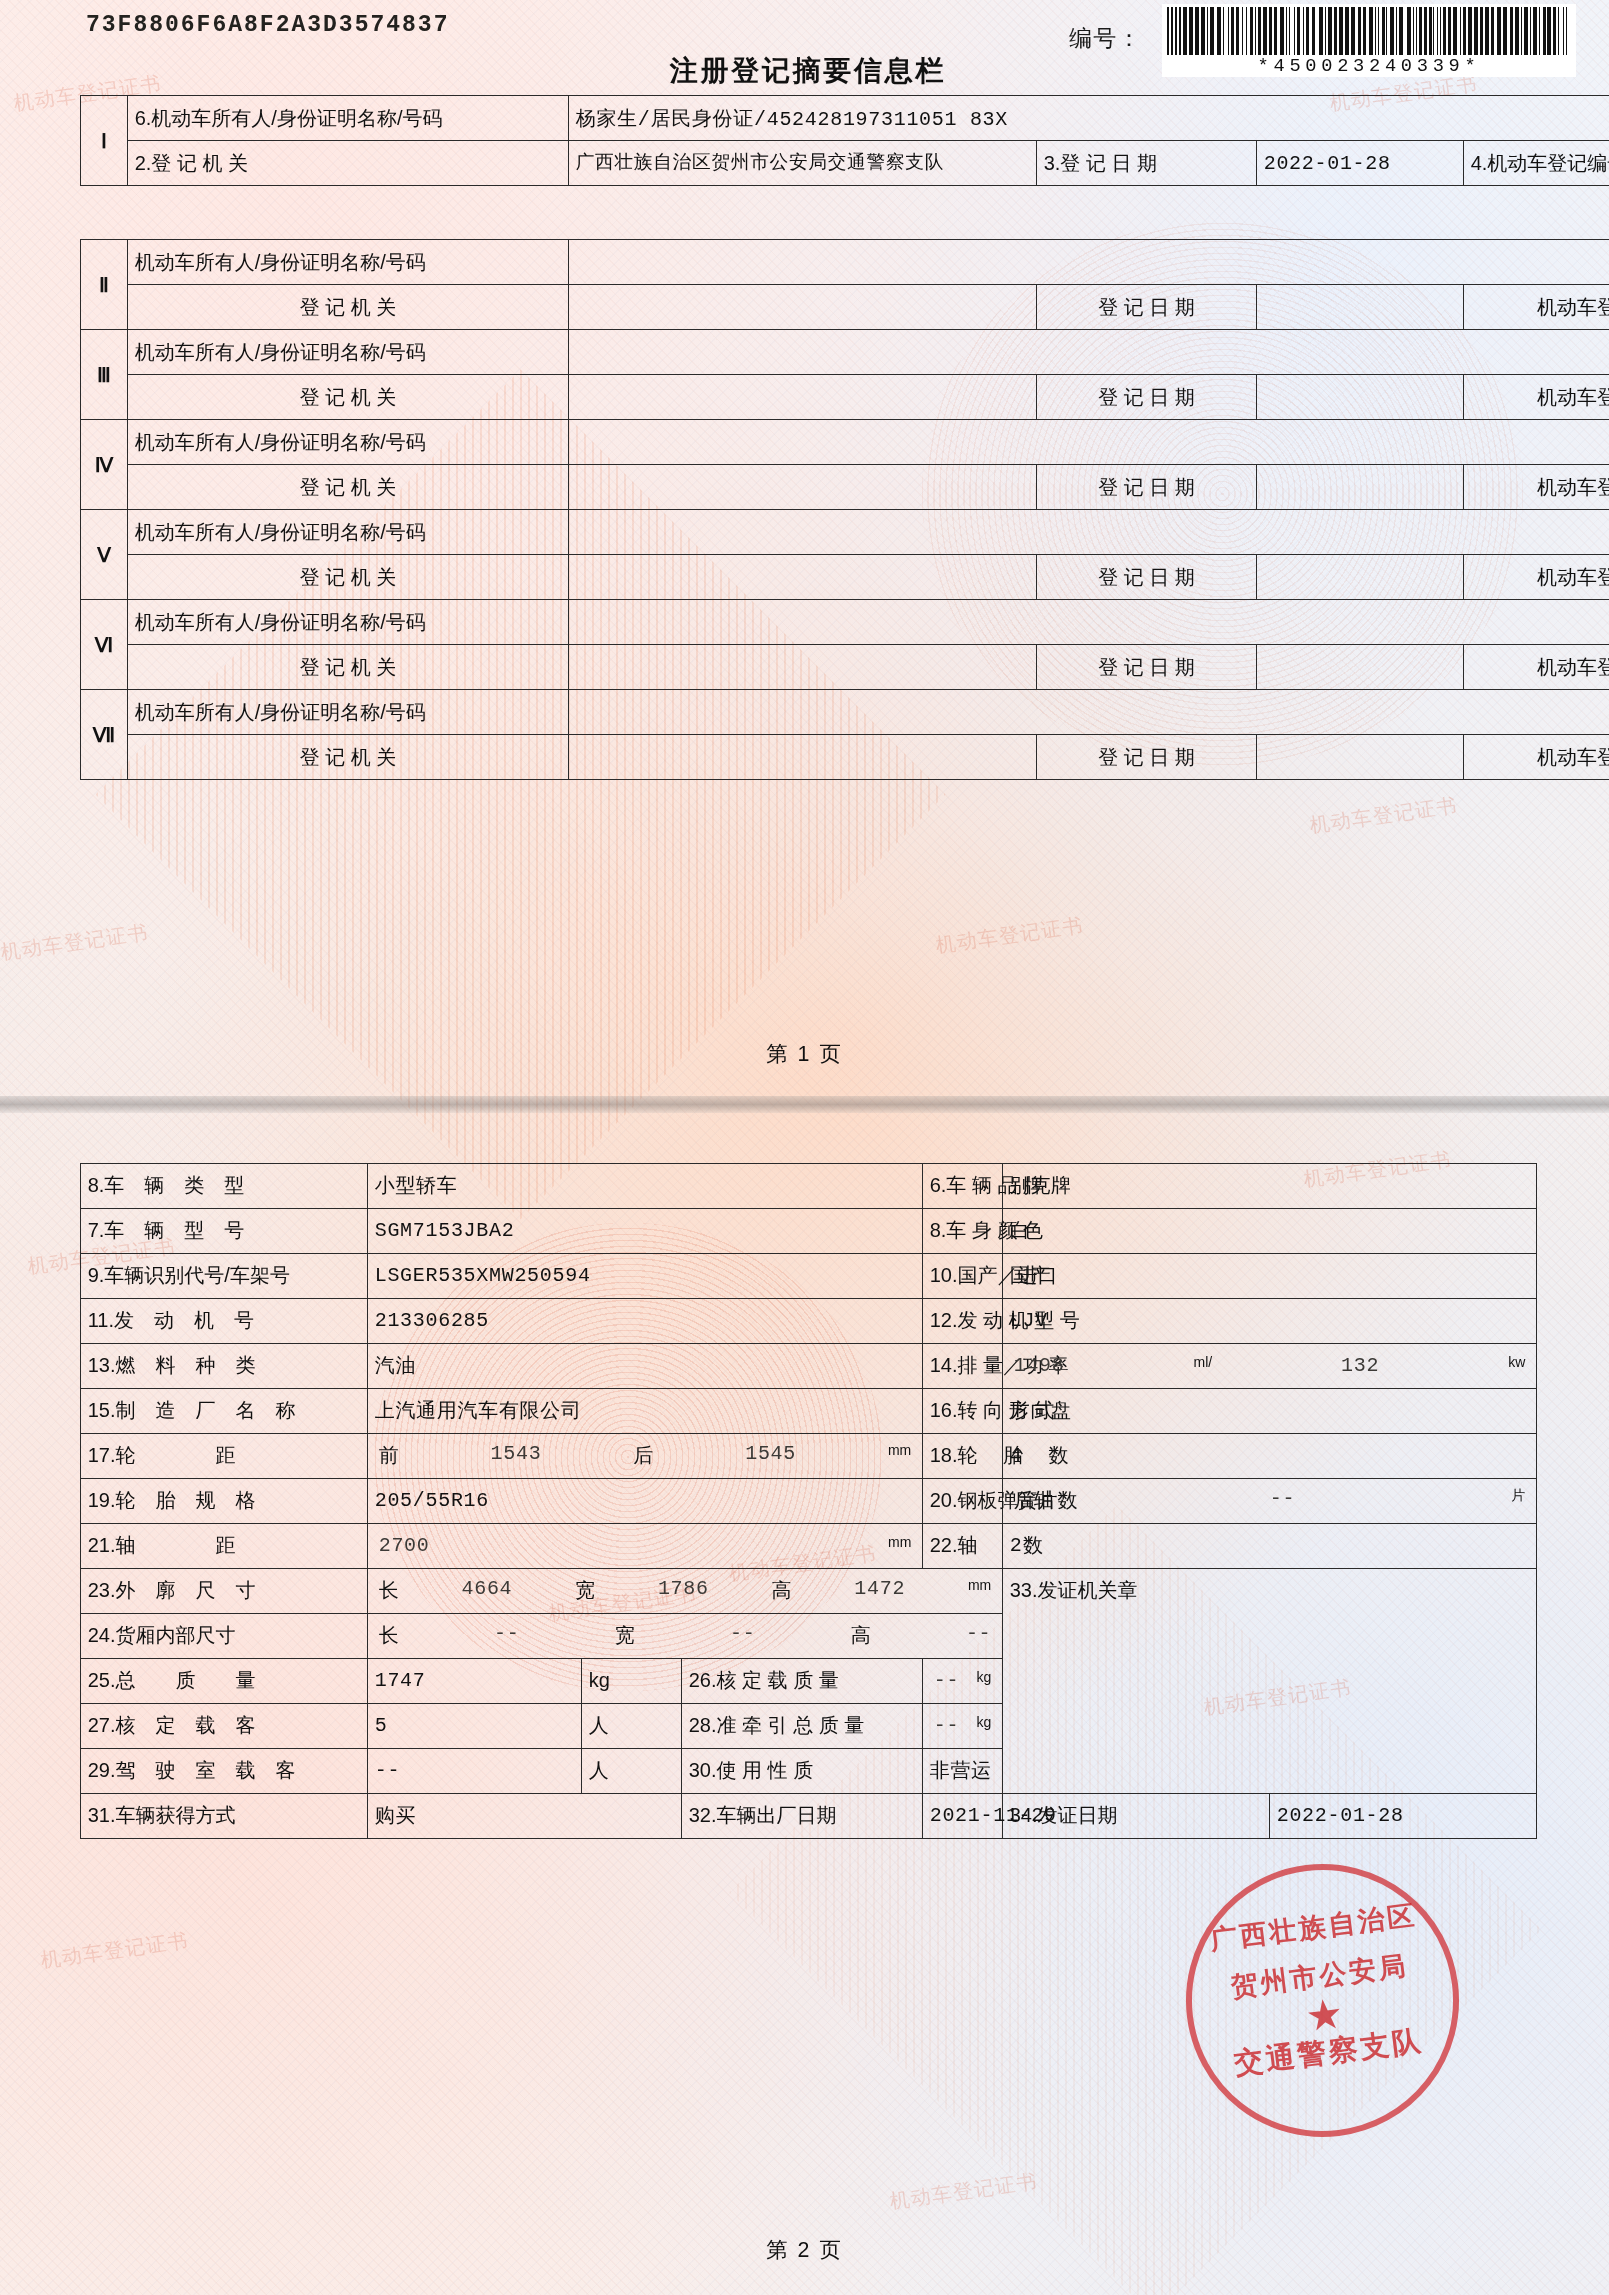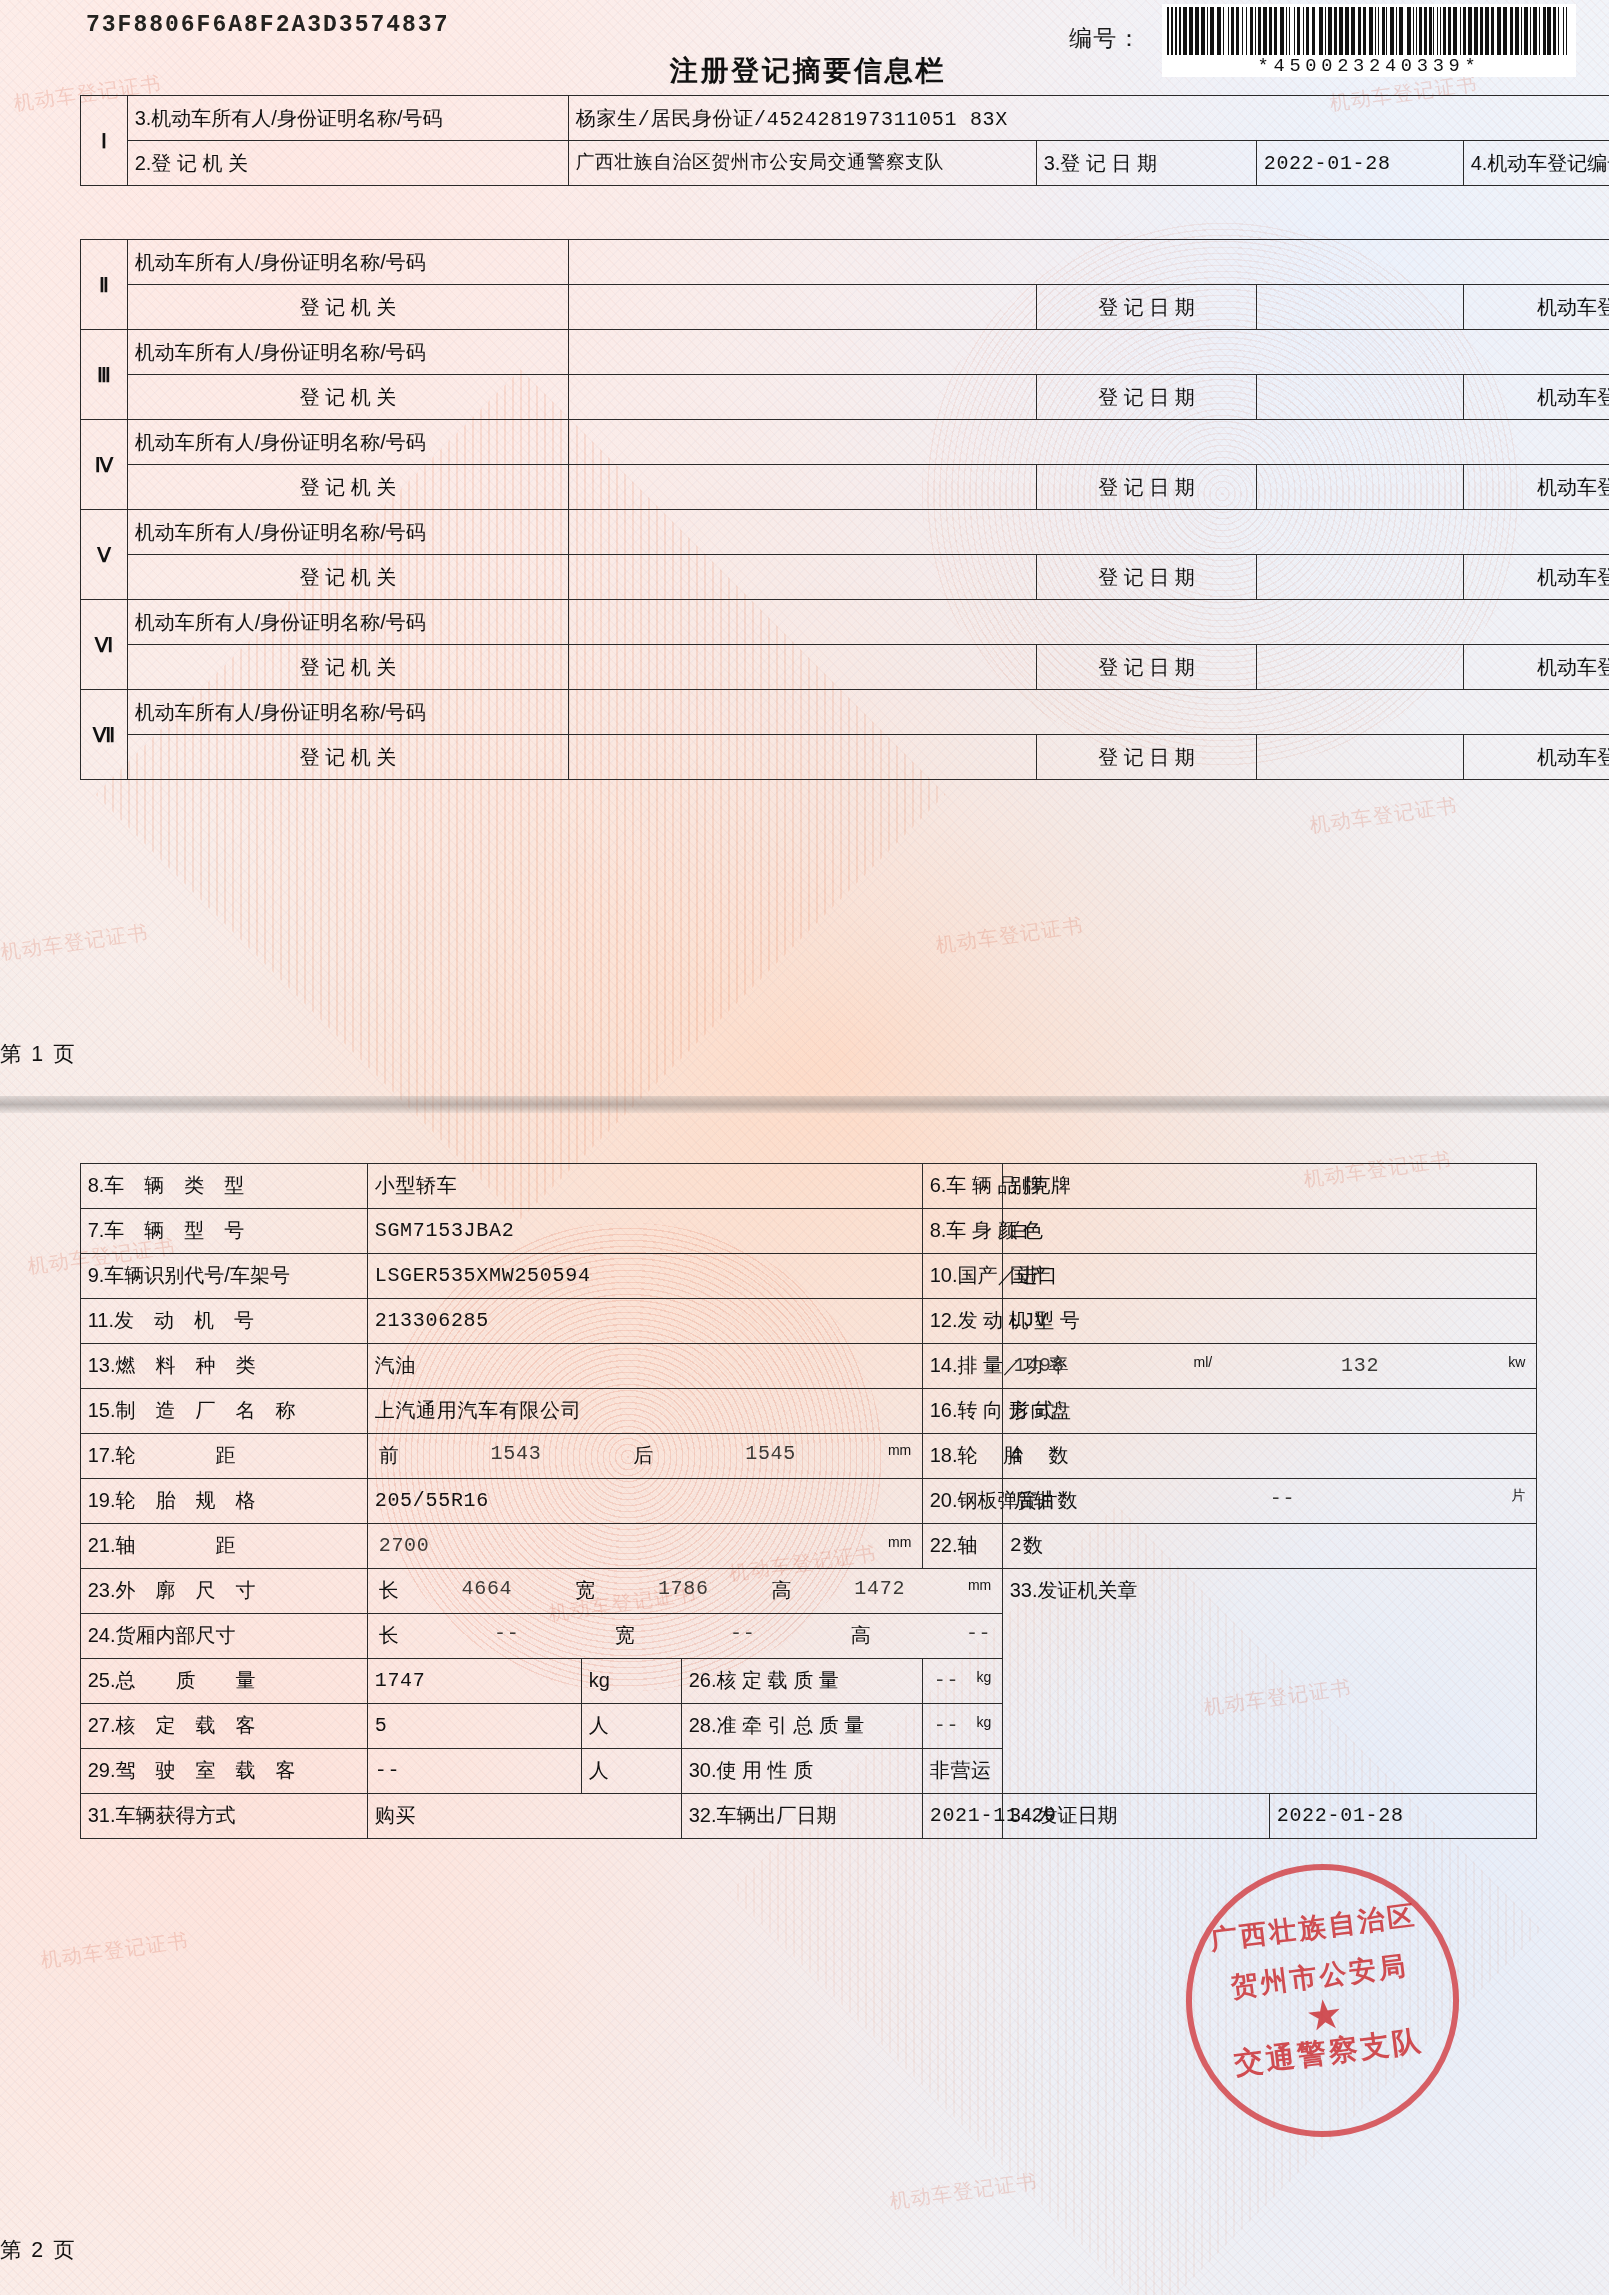--- a/index.html
+++ b/index.html
@@ -93,21 +93,21 @@
   .val{
     font-family:"Liberation Mono", monospace;
     font-size:20px;
     color:#3c3a37;
     letter-spacing:0.7px;
   }
   .roman{
     text-align:center;font-size:20px;font-weight:bold;
   }
   .pagelabel{
-    font-size:21.4px;letter-spacing:2px;color:#111;
+    text-align:center;font-size:21.4px;letter-spacing:2px;color:#111;
   }
 
   
   .p1{position:absolute;left:80px;top:52px;width:1456px;}
   .p1 .sectionTitle{margin:0 0 5.3px 0;}
   .t1{width:1456px;}
   .t1 td{height:52px;}
 
   .p1b{position:absolute;left:80px;top:239px;width:1456px;}
   .t2{width:1456px;}
@@ -274,21 +274,21 @@
         <col style="width:47px">
           <col style="width:441px">
           <col style="width:468px">
         <col style="width:220px">
           <col style="width:207px">
           <col style="width:287px">
       </colgroup>
       <tbody>
         <tr>
           <td class="roman" rowspan="2">Ⅰ</td>
-          <td class="lbl">3.机动车所有人/身份证明名称/号码</td>
+          <td class="lbl">6.机动车所有人/身份证明名称/号码</td>
           <td class="val" colspan="5">杨家生/居民身份证/452428197311051 83X</td>
         </tr>
         <tr>
           <td class="lbl">2.登 记 机 关</td>
           <td class="val" style="font-size:18.7px;line-height:1.1">广西壮族自治区贺州市公安局交通警察支队</td>
           <td class="lbl">3.登 记 日 期</td>
           <td class="val">2022-01-28</td>
           <td class="lbl">4.机动车登记编号</td>
 
         </tr>

